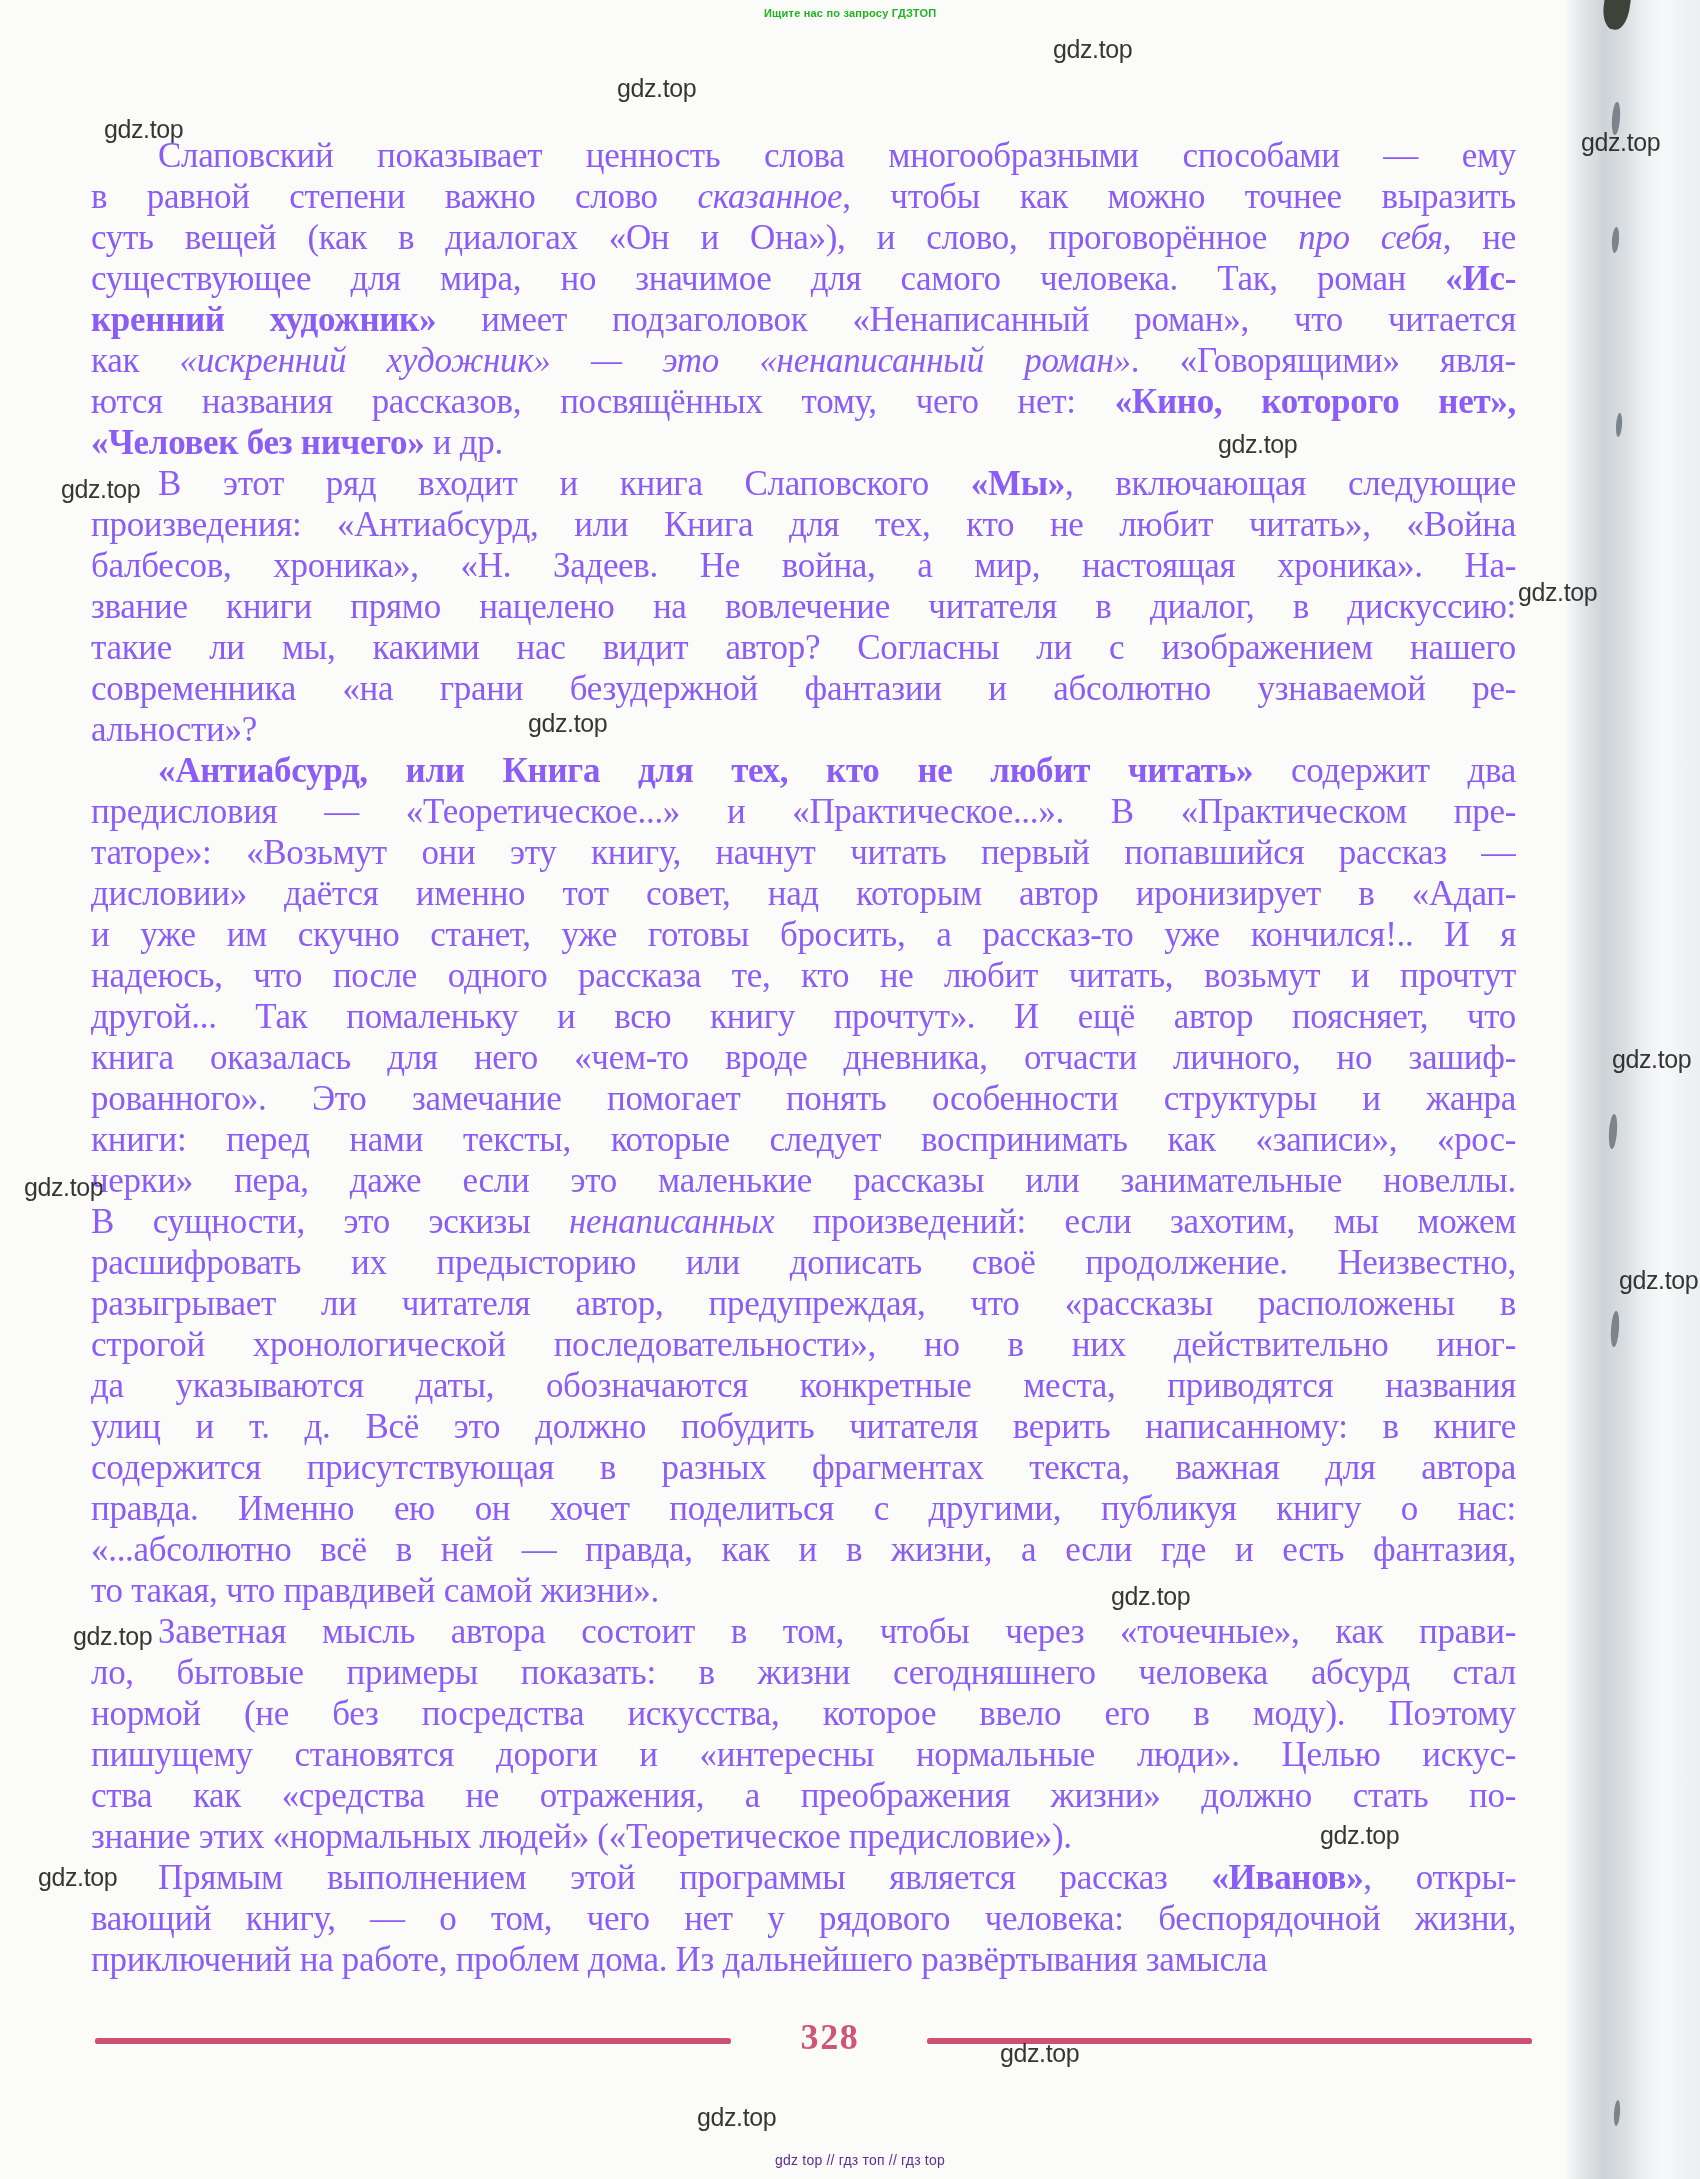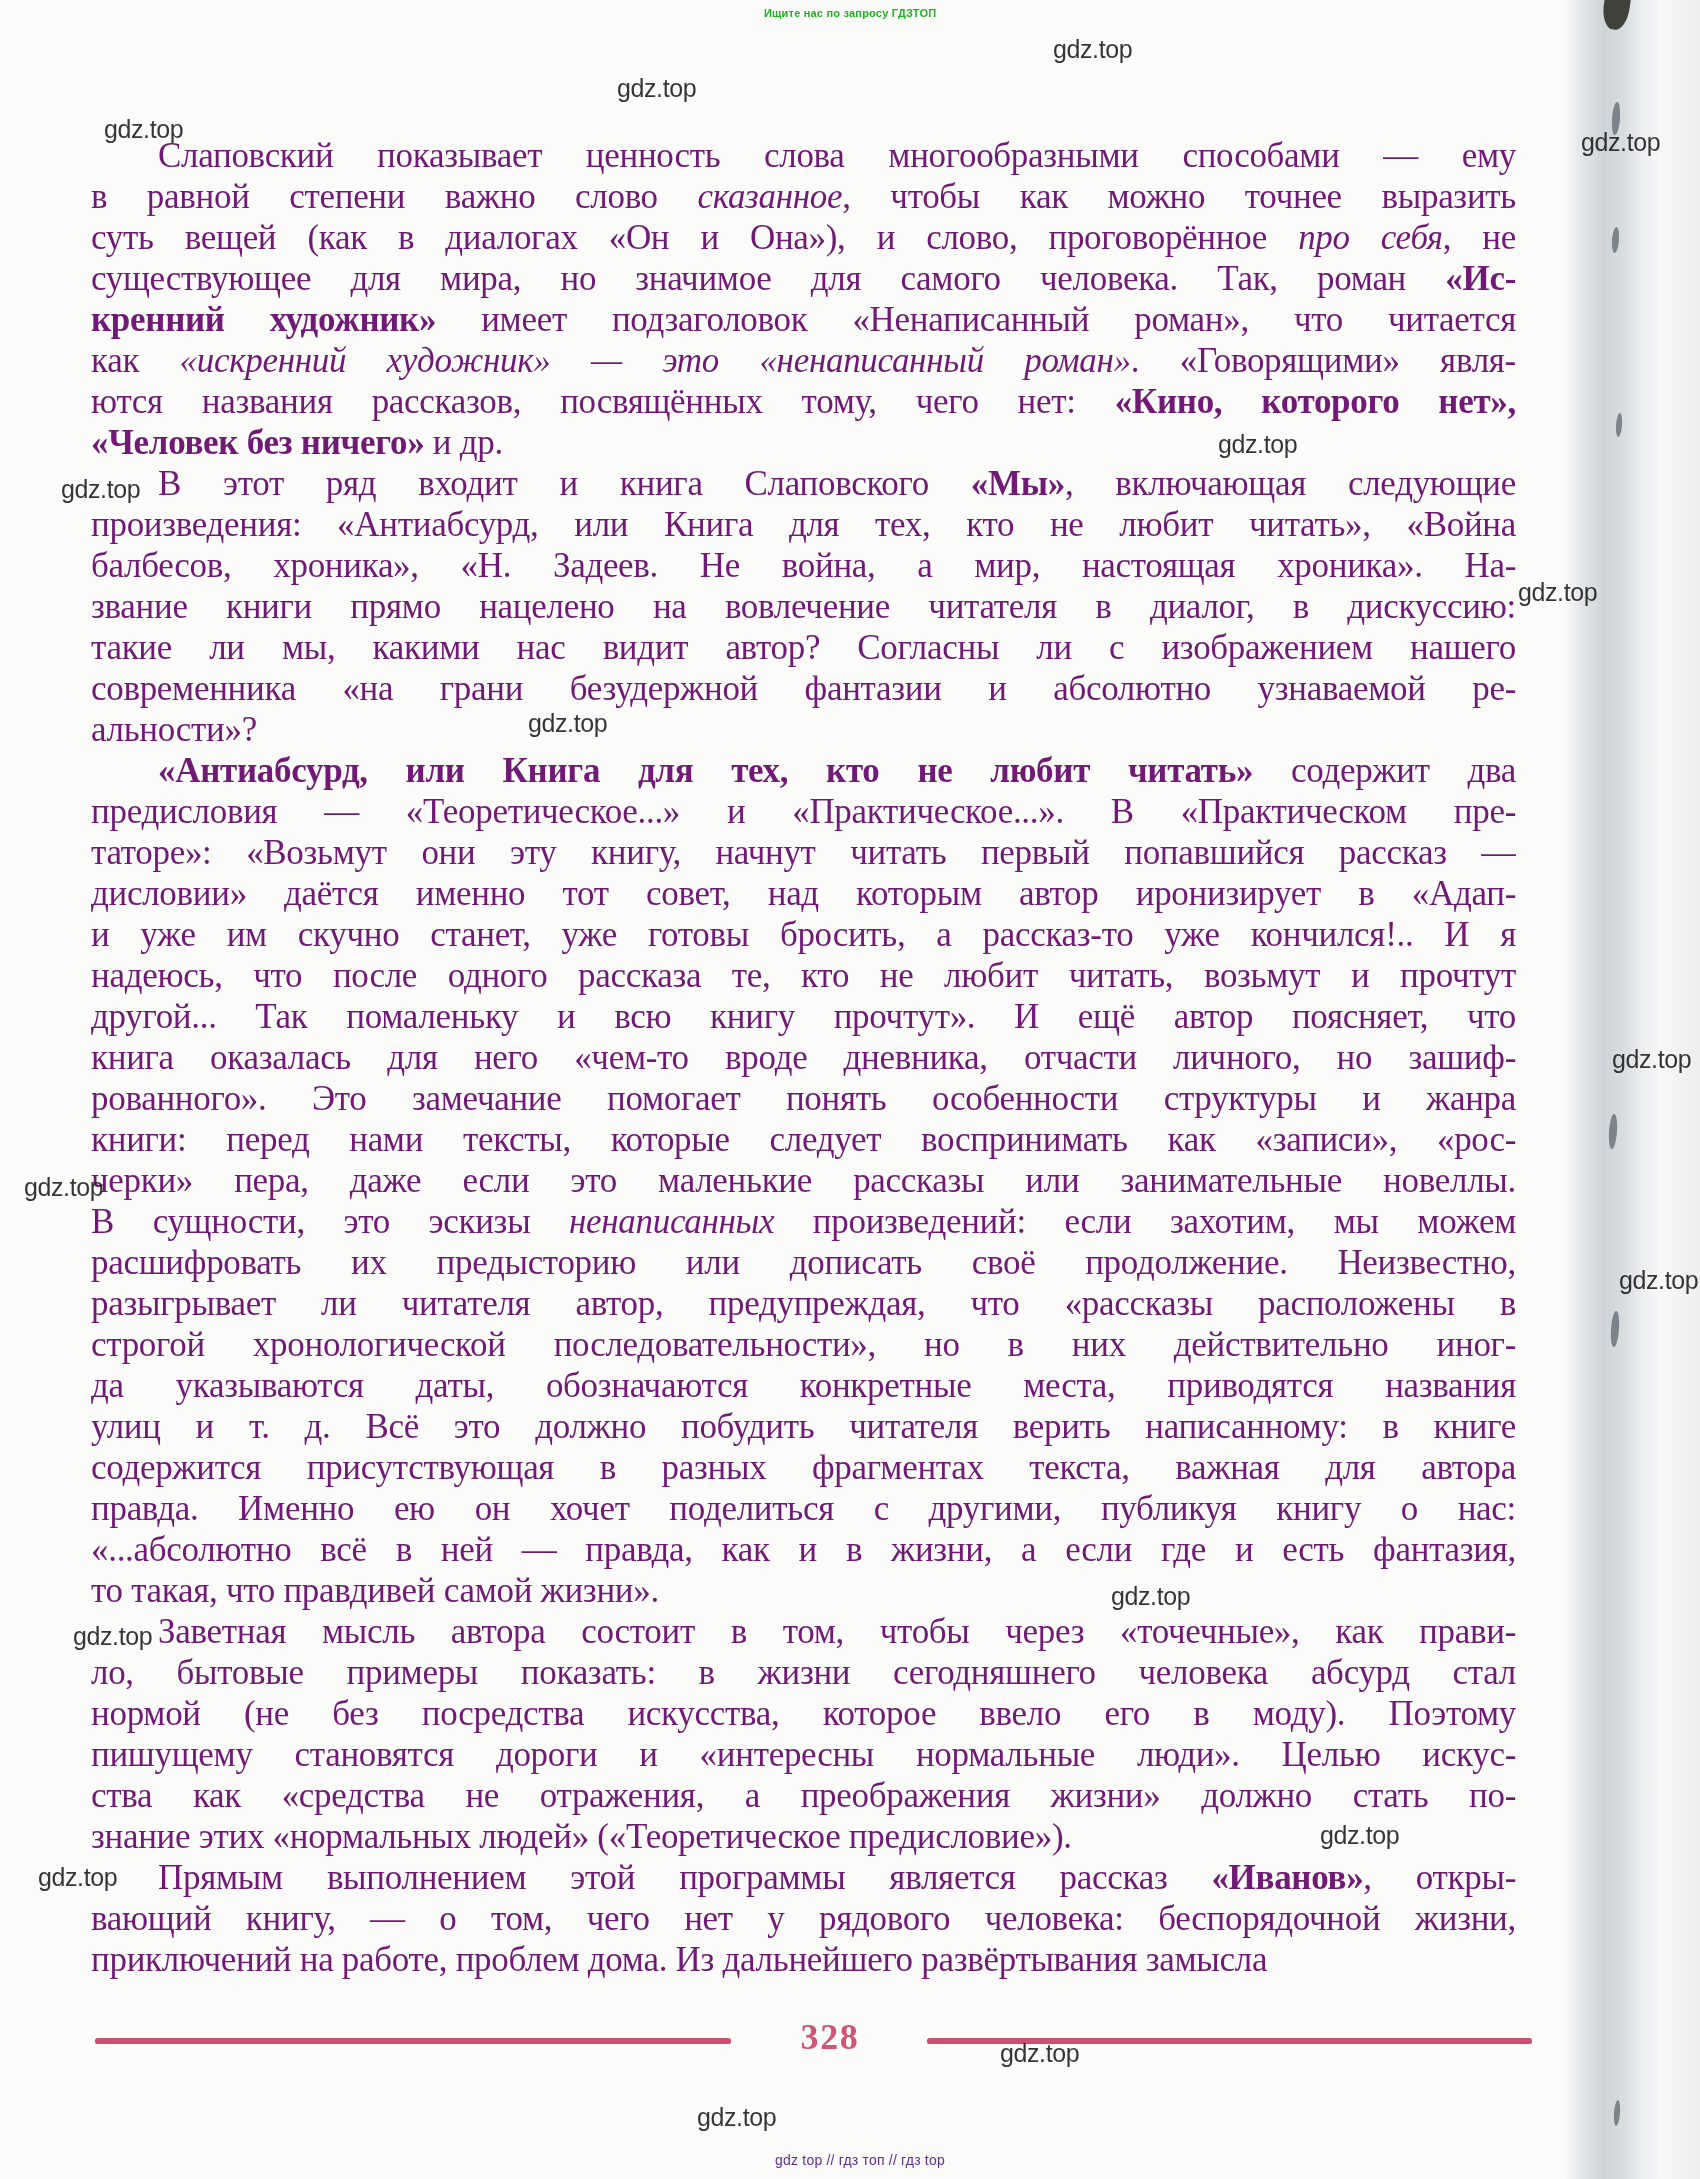--- a/index.html
+++ b/index.html
@@ -81,21 +81,21 @@
   </div>
   <div class="edge-mark" style="right:80px;top:102px;width:7.8px;height:33px;"></div>
   <div class="edge-mark" style="right:81px;top:227px;width:7px;height:26px;"></div>
   <div class="edge-mark" style="right:78px;top:413px;width:6px;height:24px;"></div>
   <div class="edge-mark" style="right:83px;top:1114px;width:7.8px;height:35px;"></div>
   <div class="edge-mark" style="right:81px;top:1311px;width:7.8px;height:36px;"></div>
   <div class="edge-mark" style="right:80px;top:2100px;width:6px;height:26px;"></div>
 
   <div class="note-green" style="color: rgb(31, 180, 31);">Ищите нас по запросу ГДЗТОП</div>
 
-  <div class="bodytext" style="color: #701a75;">
+  <div class="bodytext" style="color: #8b5cf6;">
       <div class="para">
         <div class="line first"><span>Слаповский показывает ценность слова многообразными способами — ему</span></div>
         <div class="line"><span>в равной степени важно слово </span><span class="i">сказанное</span><span>, чтобы как можно точнее выразить</span></div>
         <div class="line"><span>суть вещей (как в диалогах «Он и Она»), и слово, проговорённое </span><span class="i">про себя</span><span>, не</span></div>
         <div class="line"><span>существующее для мира, но значимое для самого человека. Так, роман </span><span class="b">«Ис-</span></div>
         <div class="line"><span class="b">кренний художник»</span><span> имеет подзаголовок «Ненаписанный роман», что читается</span></div>
         <div class="line"><span>как </span><span class="i">«искренний художник» — это «ненаписанный роман»</span><span>. «Говорящими» явля-</span></div>
         <div class="line"><span>ются названия рассказов, посвящённых тому, чего нет: </span><span class="b">«Кино, которого нет»,</span></div>
         <div class="line last"><span class="b">«Человек без ничего»</span><span> и др.</span></div>
       </div>

